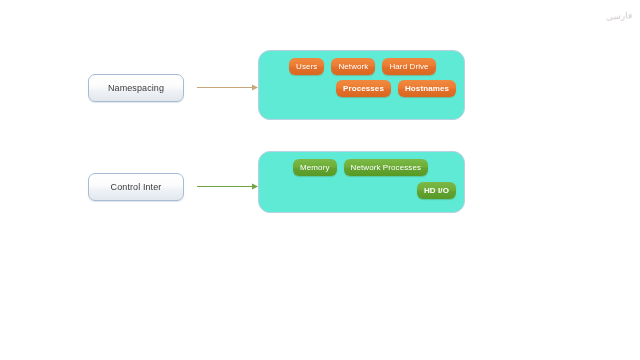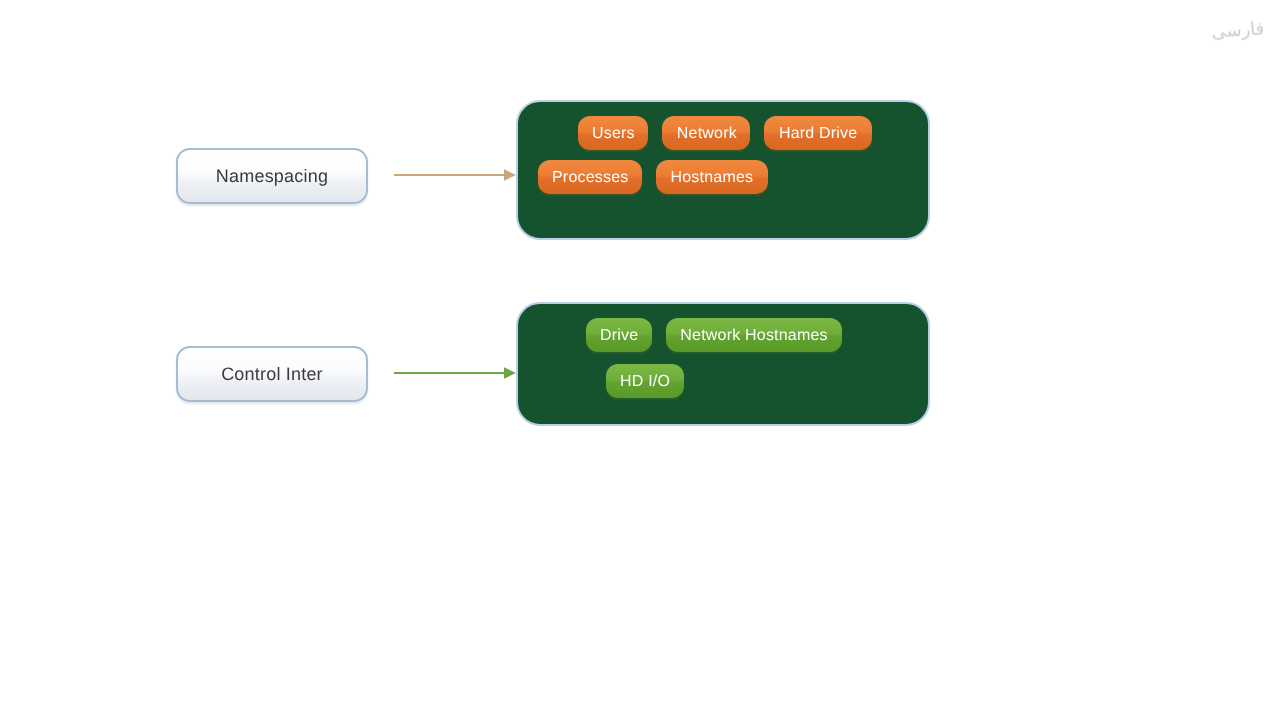--- a/index.html
+++ b/index.html
@@ -86,34 +86,34 @@
   .row-namespacing .connector { top: 38px; }
   .row-cgroups .connector     { top: 34px; }
 
   
   .group-box {
     position: absolute;
     left: 258px;
     width: 207px;
     border: 1px solid #b9cfe4;
     border-radius: 12px;
-    background: #14532d;
+    background: #5eead4;
     box-sizing: border-box;
     padding: 7px 8px 8px 8px;
   }
   .row-namespacing .group-box { top: 5px; height: 70px; }
   .row-cgroups .group-box     { top: 3px; height: 62px; }
 
   .pill-row {
     display: flex;
     align-items: center;
     gap: 7px;
   }
   .pill-row.r1 { justify-content: flex-start; padding-left: 22px; }
-  .pill-row.r2 { justify-content: flex-start; padding-left: 2px; margin-top: 5px; }
+  .pill-row.r2 { justify-content: flex-end; padding-left: 2px; margin-top: 5px; font-weight: bold; }
 
   .row-cgroups .pill-row.r1 { padding-left: 26px; }
   .row-cgroups .pill-row.r2 { padding-left: 36px; margin-top: 6px; }
 
   
   .pill {
     border-radius: 6px;
     color: #ffffff;
     font-size: 8px;
     line-height: 1.18;
@@ -191,24 +191,24 @@
     </div>
 
     <svg class="connector" viewBox="0 0 62 9">
       <line x1="0" y1="4.5" x2="55" y2="4.5" stroke="#6fa545" stroke-width="1.1"></line>
       <polygon points="55,1.6 61,4.5 55,7.4" fill="#6fa545"></polygon>
     </svg>
 
     <div class="group-box">
       <div class="pill-row r1">
         <div class="pill green">
-          <span>Drive</span>
+          <span>Memory</span>
         </div>
         <div class="pill green">
-          <span>Network Hostnames</span>
+          <span>Network Processes</span>
         </div>
       </div>
       <div class="pill-row r2">
         <div class="pill green">
           <span>HD I/O</span>
         </div>
       </div>
     </div>
   </div>
 

